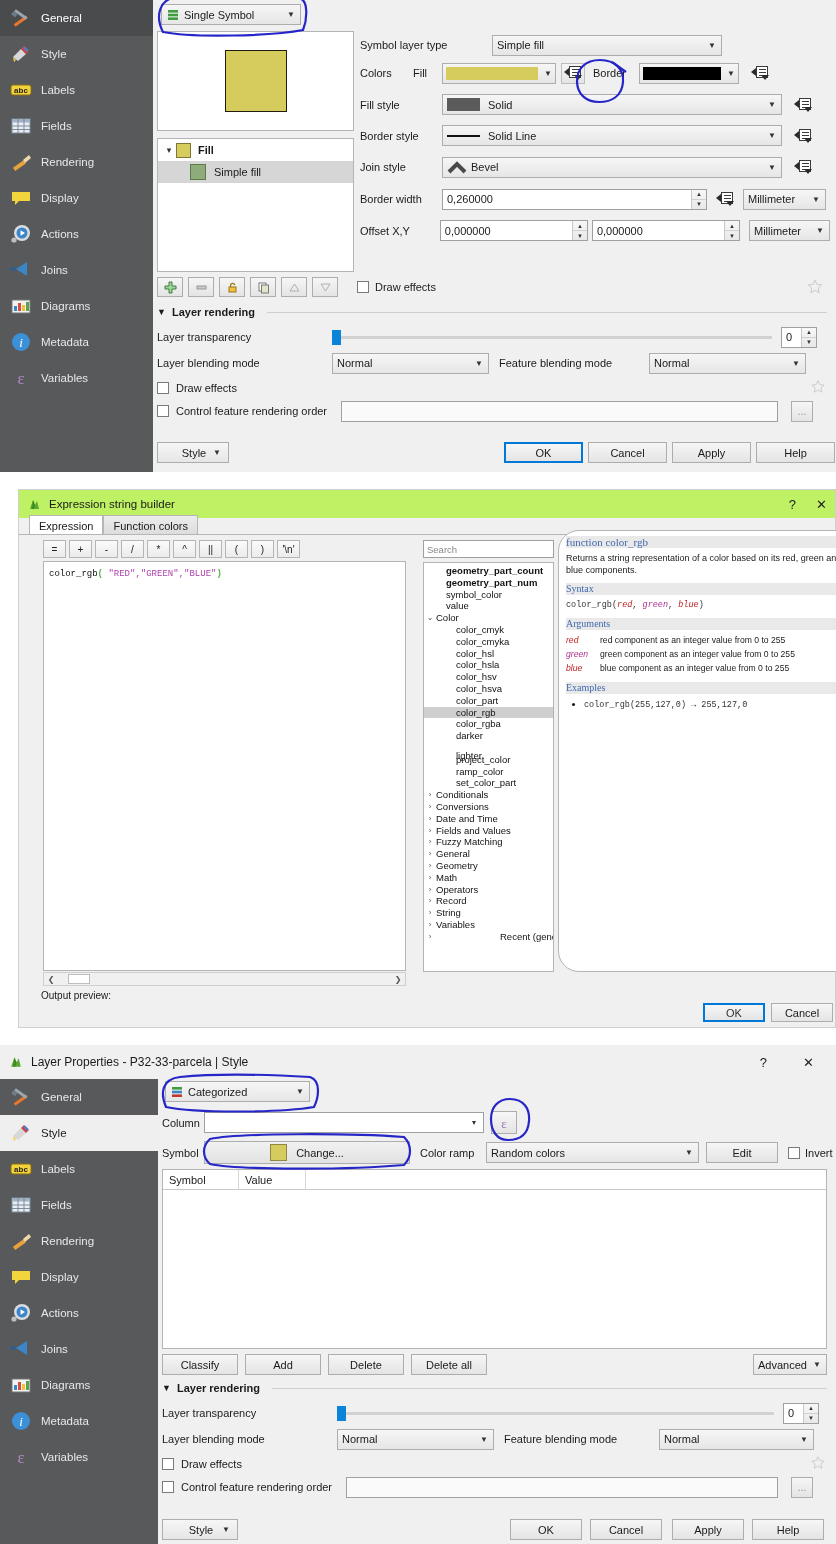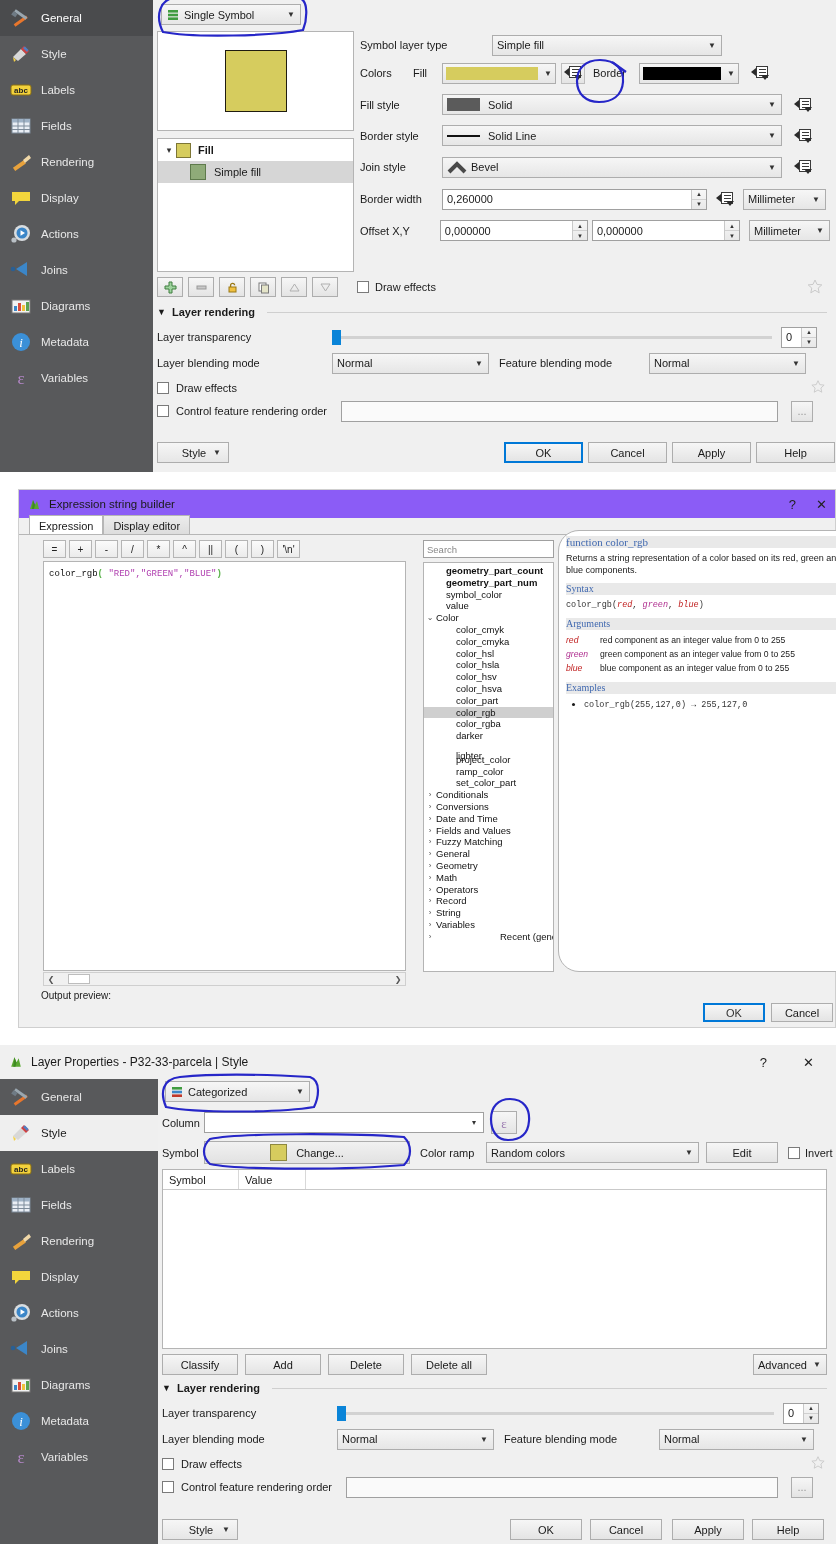--- a/index.html
+++ b/index.html
@@ -592,37 +592,37 @@
 
 <div class="ann" style="left:572px;top:58px;">
   <svg width="56" height="46">
       <path d="M28 2 C44 2 52 12 51 24 C50 38 40 44 27 44 C14 44 5 36 5 23 C5 11 13 2 28 2 Z" fill="none" stroke="#2626c8" stroke-width="2.2"></path>
       <path d="M40 4 L54 14" stroke="#2626c8" stroke-width="2.2" fill="none"></path>
     </svg>
 </div>
 
 <div class="panel" style="left:18px;top:489px;width:818px;height:539px;background:#f0f0f0;border:1px solid #cfcfcf;">
 
-  <div class="dlg-title" style="background:#8b5cf6;">
+  <div class="dlg-title" style="background:#bef264;">
     <span class="side-ico" style="width:15px;height:15px;">
       <svg width="15" height="15" viewBox="0 0 15 15">
           <path d="M3 12 L6 3 L8 8 L10 4 L12 12 Z" fill="#5aa832"></path>
           <path d="M6 3 L8 8 L7 12 L5 12 Z" fill="#3f8a22"></path>
         </svg>
     </span>
     <span>Expression string builder</span>
     <span class="dlg-ctrl">
       <span>?</span>
       <span>✕</span>
     </span>
   </div>
 
   <div class="row" style="position:absolute;left:10px;top:25px;">
     <div class="tab sel">Expression</div>
-    <div class="tab">Display editor</div>
+    <div class="tab">Function colors</div>
   </div>
   <div style="position:absolute;left:0;top:44px;width:818px;height:1px;background:#b6b6b6;"></div>
 
   <div class="row" style="position:absolute;left:24px;top:50px;gap:3px;">
     <div class="opbtn">=</div>
     <div class="opbtn">+</div>
     <div class="opbtn">-</div>
     <div class="opbtn">/</div>
     <div class="opbtn">*</div>
     <div class="opbtn">^</div>

